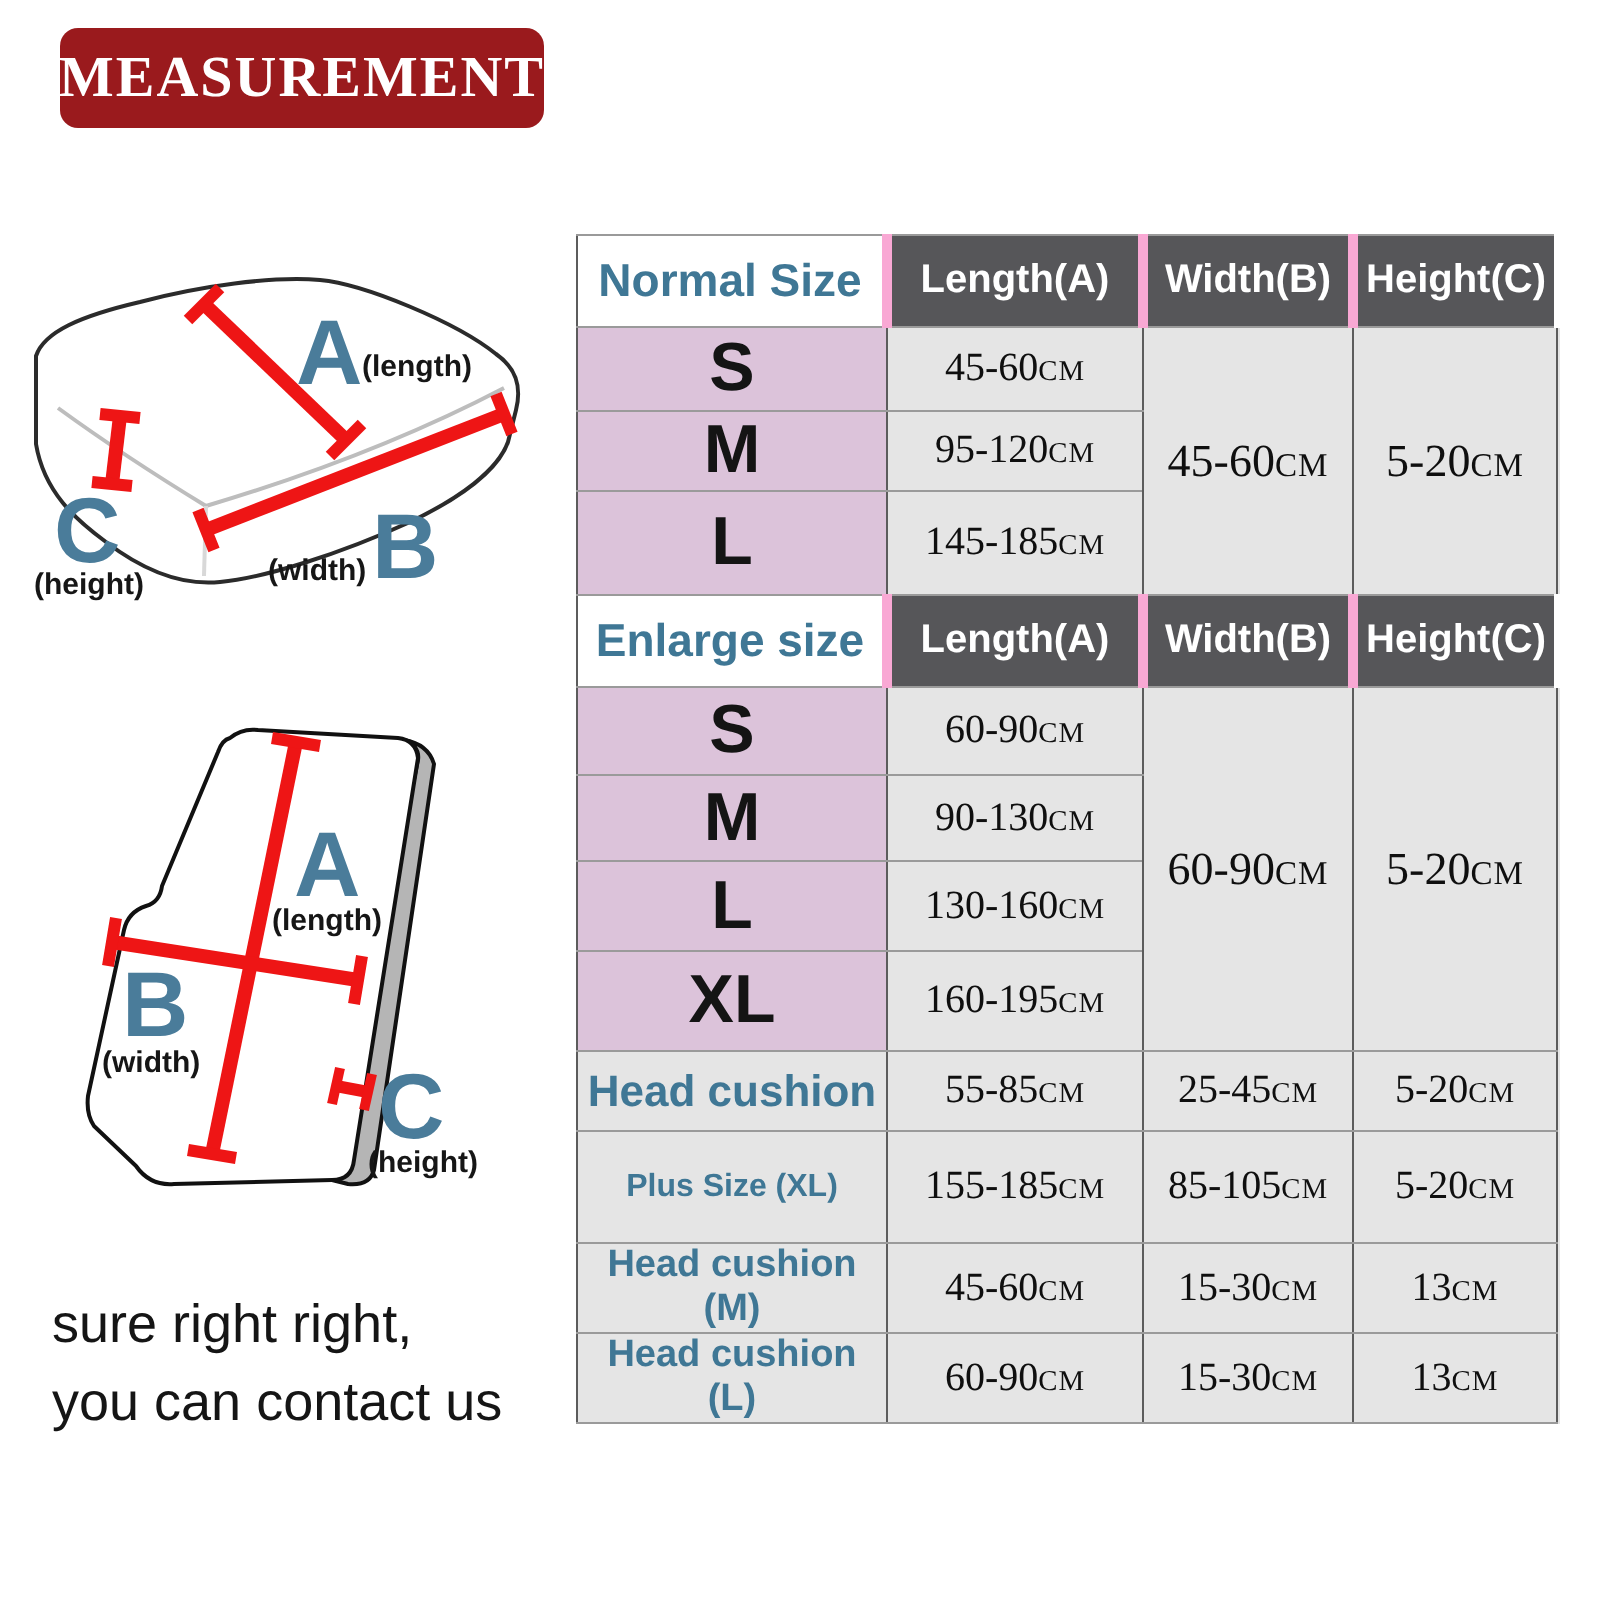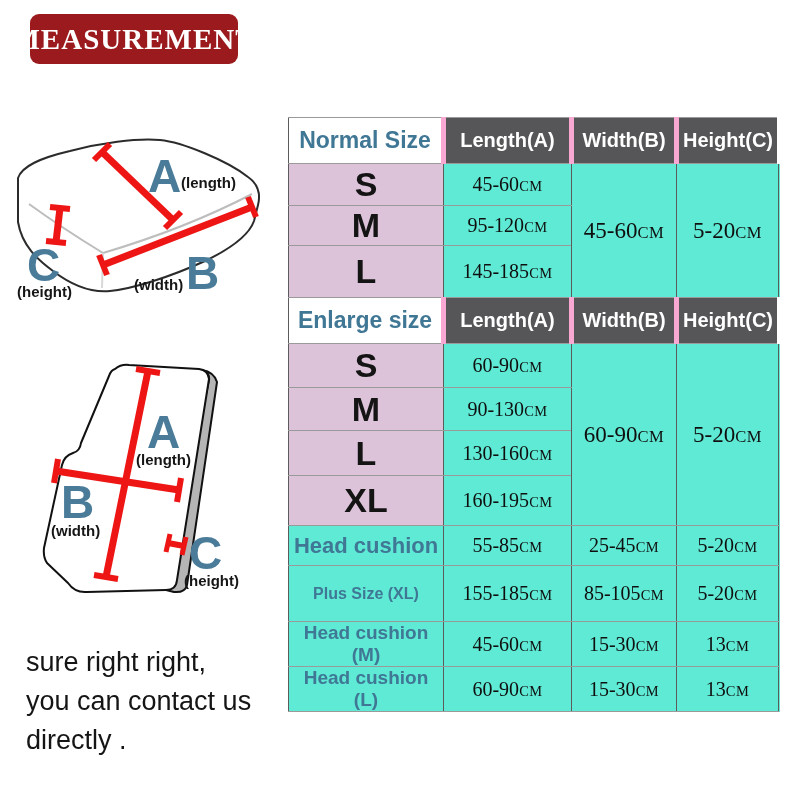--- a/index.html
+++ b/index.html
@@ -1,36 +1,36 @@
 <!DOCTYPE html>
 <html><head>
 <meta charset="utf-8">
 <style>
   html,body{margin:0;padding:0;}
   body{width:800px;height:800px;background:#ffffff;font-family:"Liberation Sans",sans-serif;}
   .page{position:relative;width:800px;height:800px;background:#fff;overflow:hidden;}
 
   
-  .title-badge{position:absolute;left:30px;top:14px;width:208px;height:50px;background:#9a1a1d;
+  .title-badge{position:absolute;left:30px;top:14px;width:242px;height:50px;background:#9a1a1d;
     border-radius:9px;display:flex;align-items:center;justify-content:center;}
   .title-badge span{font-family:"Liberation Serif",serif;font-weight:bold;font-size:29px;
     color:#ffffff;letter-spacing:1px;white-space:nowrap;}
 
   
   .diag1{position:absolute;left:2px;top:112px;}
   .diag2{position:absolute;left:30px;top:340px;}
   .dim-letter{font-family:"Liberation Sans",sans-serif;font-weight:bold;font-size:46px;fill:#4a7c9a;}
   .dim-label{font-family:"Liberation Sans",sans-serif;font-weight:bold;font-size:15px;fill:#161616;}
 
   
   .note{position:absolute;left:26px;top:643px;width:280px;font-size:27px;line-height:39px;color:#151515;}
 
   
   table.size-table{position:absolute;left:288px;top:117px;width:490px;border-collapse:collapse;
-    table-layout:fixed;background:#5eead4;}
+    table-layout:fixed;background:#e5e5e5;}
   .size-table td{border:1px solid #9a9a9a;border-left-color:#5c5c5c;border-right-color:#5c5c5c;
     text-align:center;vertical-align:middle;padding:0;overflow:hidden;}
   .size-table td.dark{background:#565659;color:#fff;font-weight:bold;font-size:20px;
     border-left:5px solid #f9a8d4;border-right:3px solid #fff;}
   .size-table td.sec-title{color:#3f7795;font-weight:bold;font-size:23px;background:#fff;}
   .size-table td.pink{background:#dcc3da;font-weight:bold;font-size:34px;color:#141414;}
   .size-table td.val{font-family:"Liberation Serif",serif;font-size:20px;color:#0f0f0f;}
   .size-table td.val.big{font-size:23px;}
   .size-table .unit{font-size:0.72em;letter-spacing:0.5px;}
   .size-table td.rlabel{color:#3f7795;font-weight:bold;font-size:22px;}
@@ -99,21 +99,20 @@
     <text class="dim-label" x="106" y="125">(length)</text>
     <text class="dim-letter" x="31" y="178">B</text>
     <text class="dim-label" x="21" y="196">(width)</text>
     <text class="dim-letter" x="159" y="229">C</text>
     <text class="dim-label" x="154" y="246">(height)</text>
   </svg>
 
   <div class="note">
     <div>sure right right,</div>
     <div>you can contact us</div>
-    <div>directly .</div>
   </div>
 
   <table class="size-table">
     <colgroup>
         <col style="width:155px">
         <col style="width:128px">
         <col style="width:105px">
         <col style="width:102px">
       </colgroup>
     <tbody>

